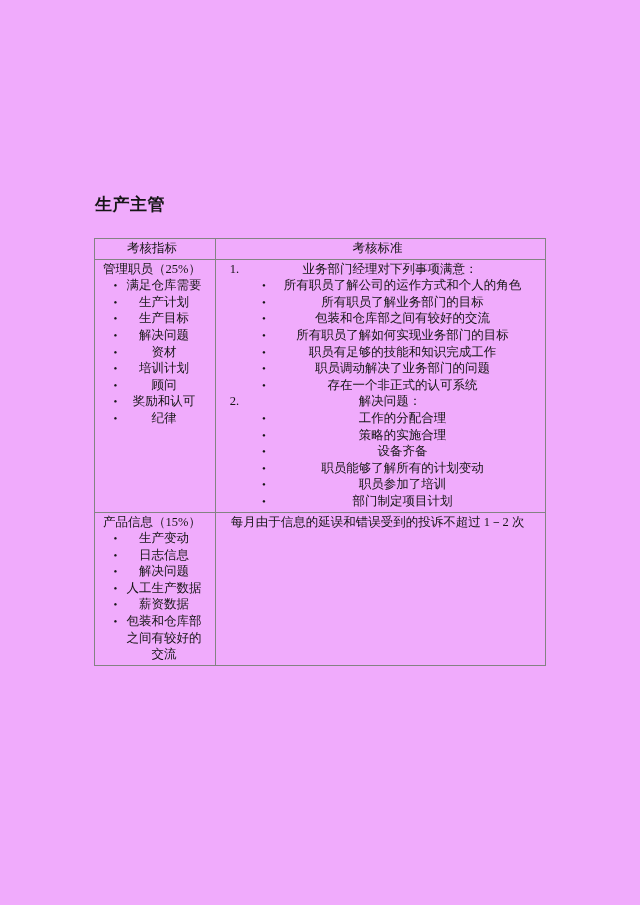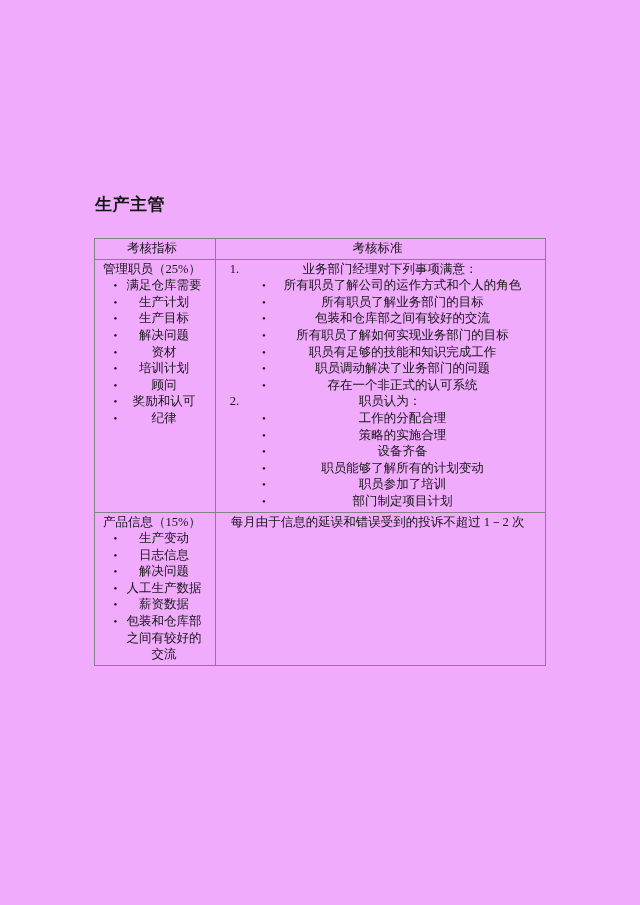--- a/index.html
+++ b/index.html
@@ -147,21 +147,21 @@
             <div class="bullet-line sub-bullet">
               <span class="dot">•</span>
               <span class="btext">职员调动解决了业务部门的问题</span>
             </div>
             <div class="bullet-line sub-bullet">
               <span class="dot">•</span>
               <span class="btext">存在一个非正式的认可系统</span>
             </div>
             <div class="num-line num2">
               <span class="num-label">2.</span>
-              <span class="btext">职员认为：</span>
+              <span class="btext">解决问题：</span>
             </div>
             <div class="bullet-line sub-bullet">
               <span class="dot">•</span>
               <span class="btext">工作的分配合理</span>
             </div>
             <div class="bullet-line sub-bullet">
               <span class="dot">•</span>
               <span class="btext">策略的实施合理</span>
             </div>
             <div class="bullet-line sub-bullet">

